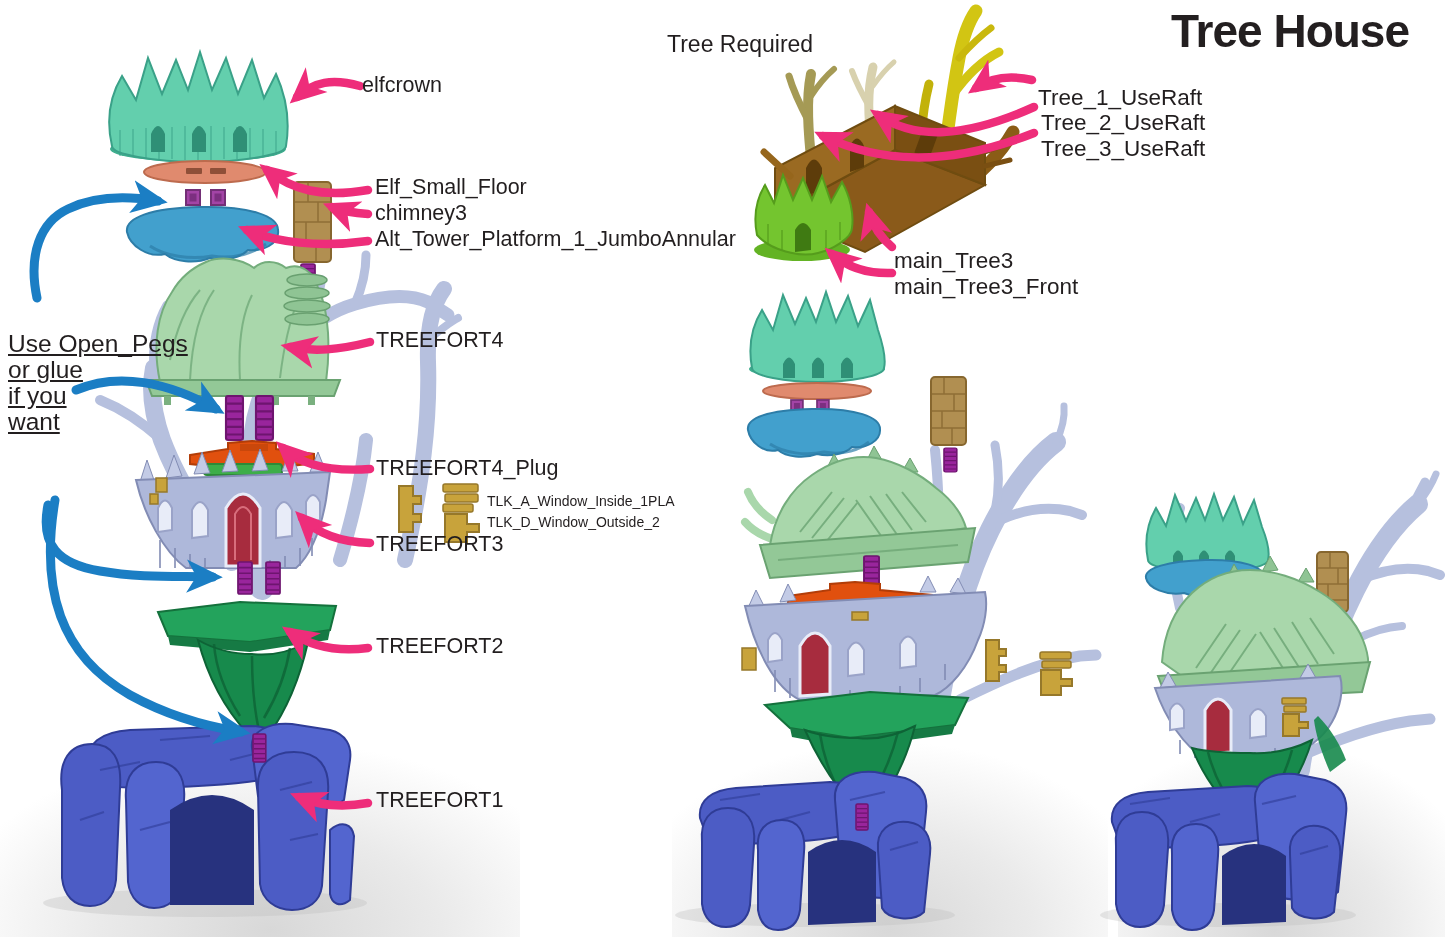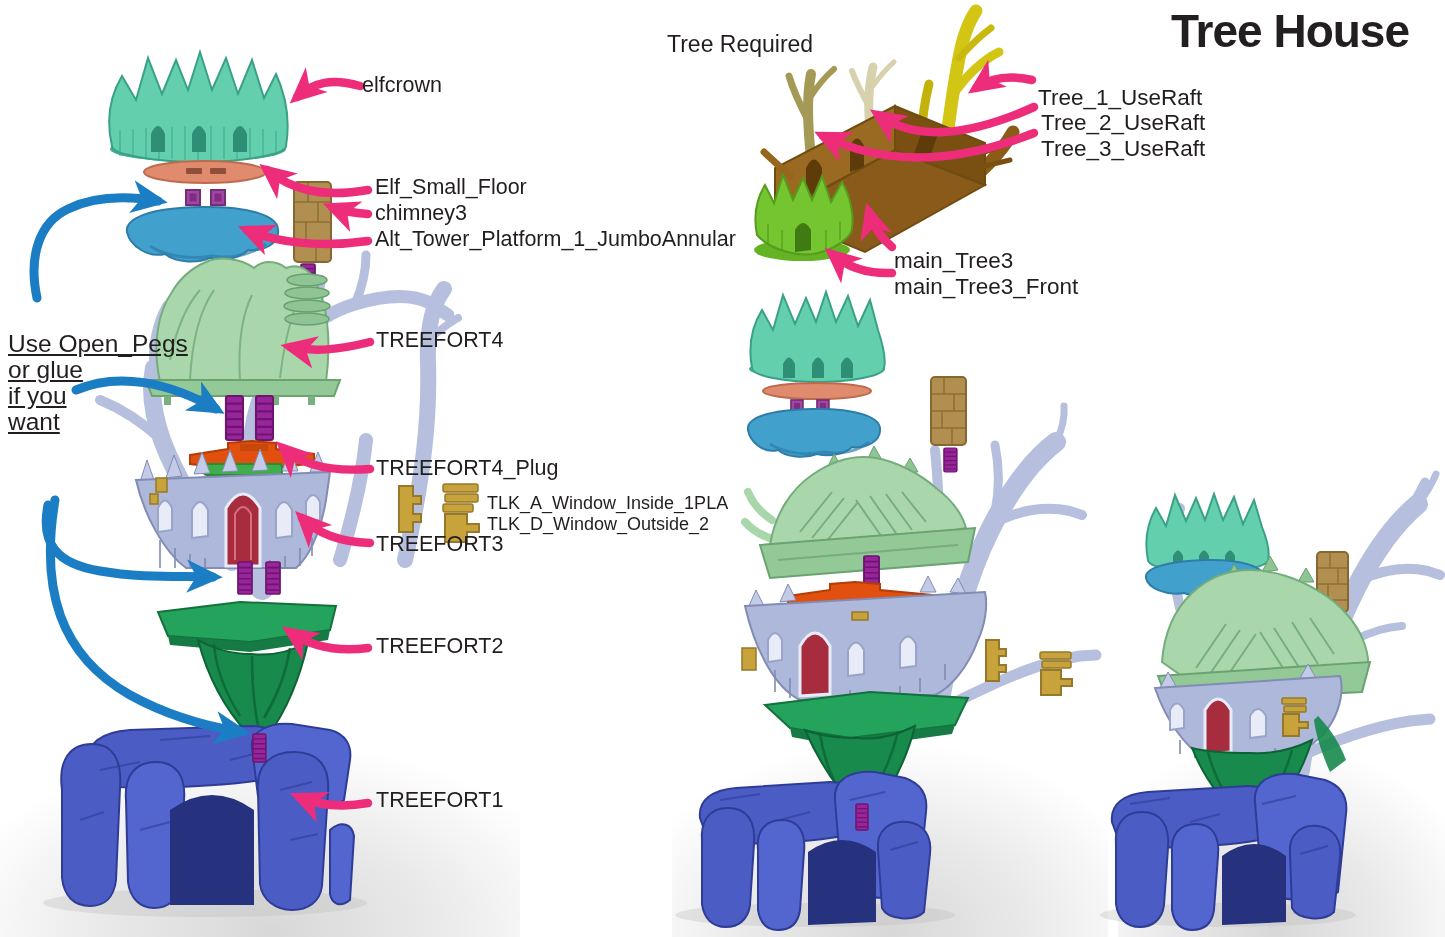--- a/index.html
+++ b/index.html
@@ -7,21 +7,21 @@
          font-family:"Liberation Sans",sans-serif;}
   .ground{position:absolute;pointer-events:none;}
   #ground-left {left:0;top:690px;width:520px;height:247px;
     background:radial-gradient(ellipse 78% 95% at 52% 97%, #d8d8d8 0%, #eaeaea 42%, rgba(255,255,255,0) 80%);}
   #ground-mid {left:672px;top:690px;width:436px;height:247px;
     background:radial-gradient(ellipse 78% 95% at 50% 97%, #d8d8d8 0%, #eaeaea 42%, rgba(255,255,255,0) 80%);}
   #ground-right{left:1118px;top:690px;width:327px;height:247px;
     background:radial-gradient(ellipse 82% 95% at 48% 97%, #d8d8d8 0%, #eaeaea 42%, rgba(255,255,255,0) 80%);}
   #art{position:absolute;left:0;top:0;}
   .lbl{position:absolute;font-size:21.5px;line-height:1.15;color:#221e1f;white-space:nowrap;}
-  .lbl.small{font-size:18px;}
+  .lbl.small{font-size:14px;}
   .lbl.sub{font-size:22.5px;margin-top:16px;}
   .lbl.heading{font-size:23px;}
   .note-line{position:absolute;font-size:24.5px;line-height:26px;color:#221e1f;white-space:nowrap;text-decoration:underline;}
   #title{position:absolute;top:4px;right:36px;font-size:46px;font-weight:600;
          letter-spacing:-1px;color:#231f20;white-space:nowrap;}
 </style>
 </head>
 <body>
 
 <div id="stage">

